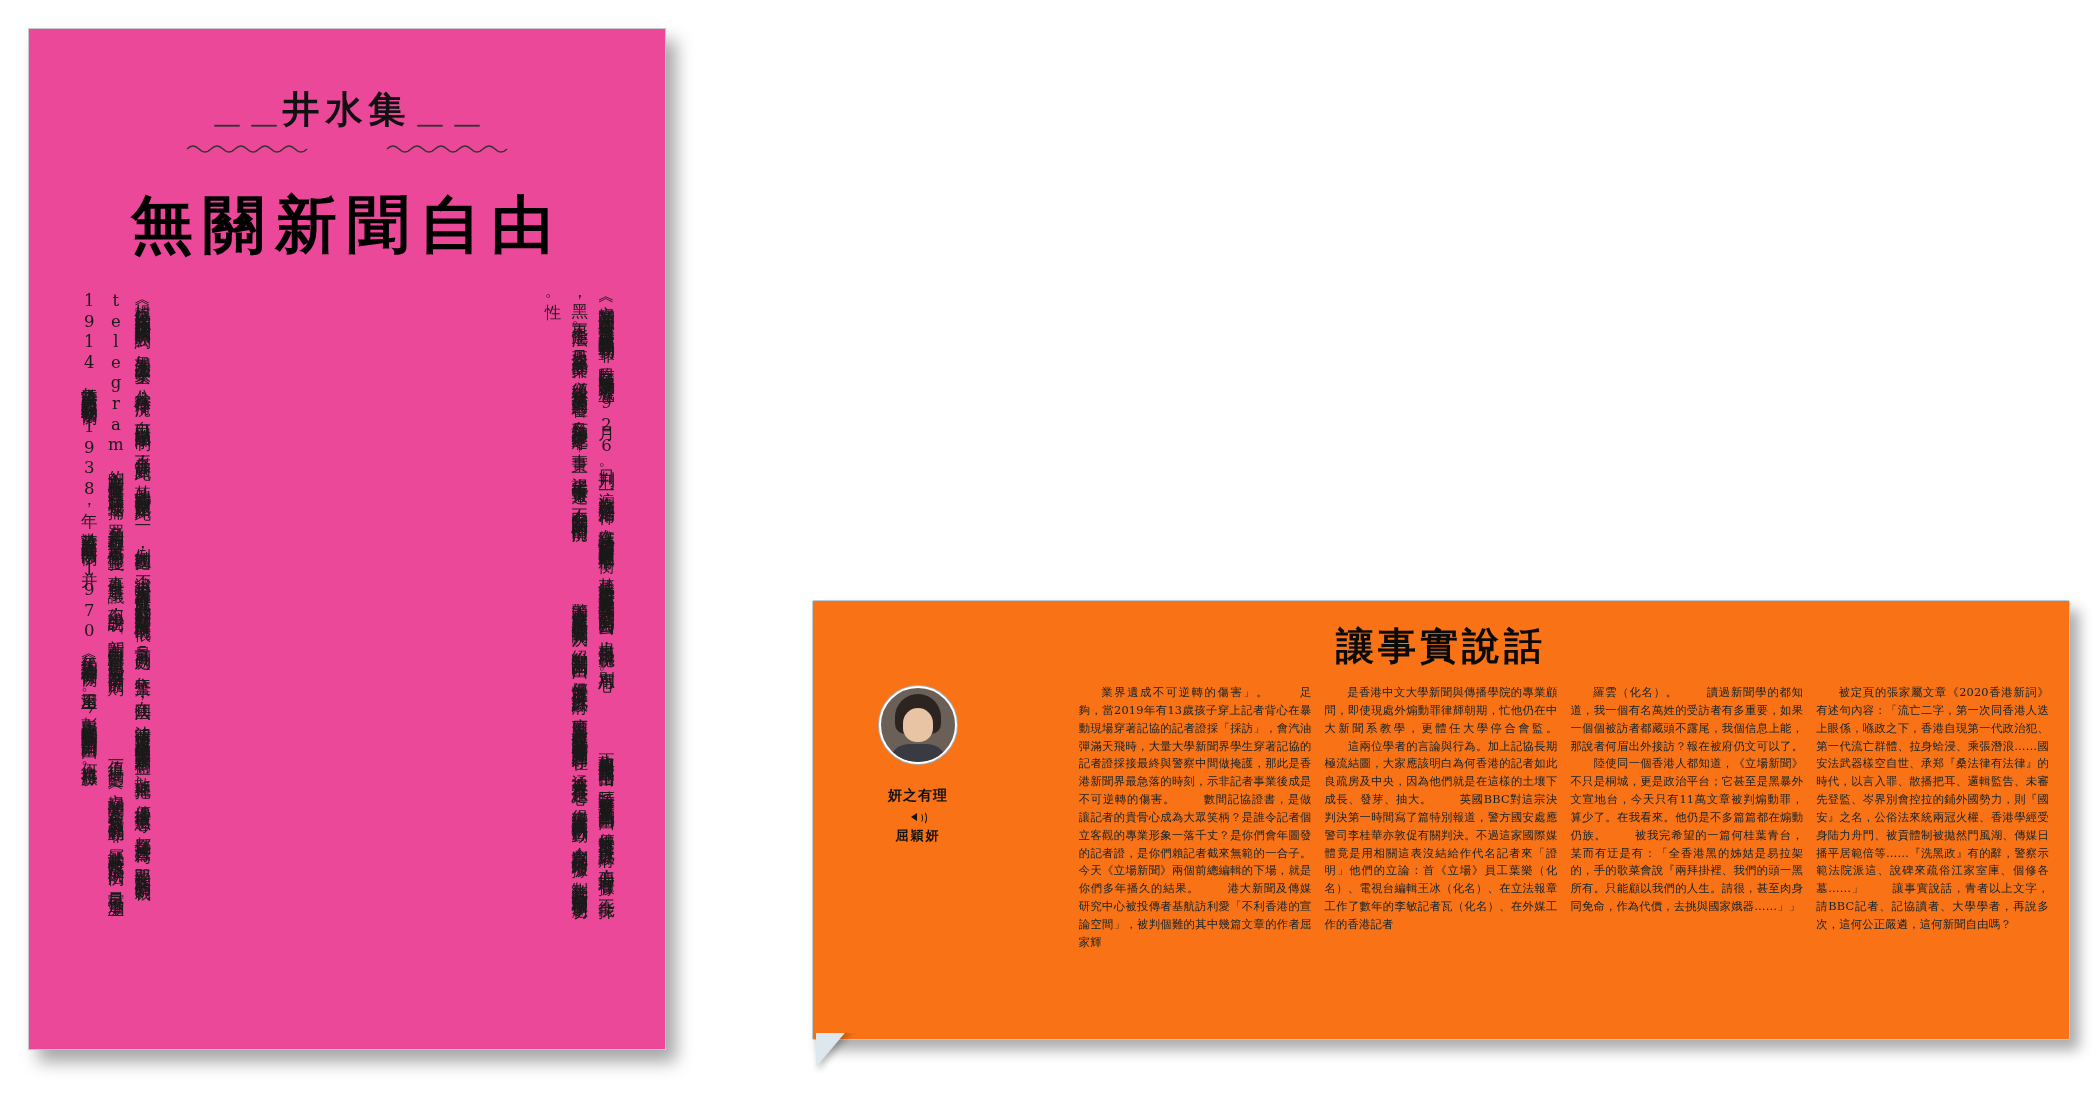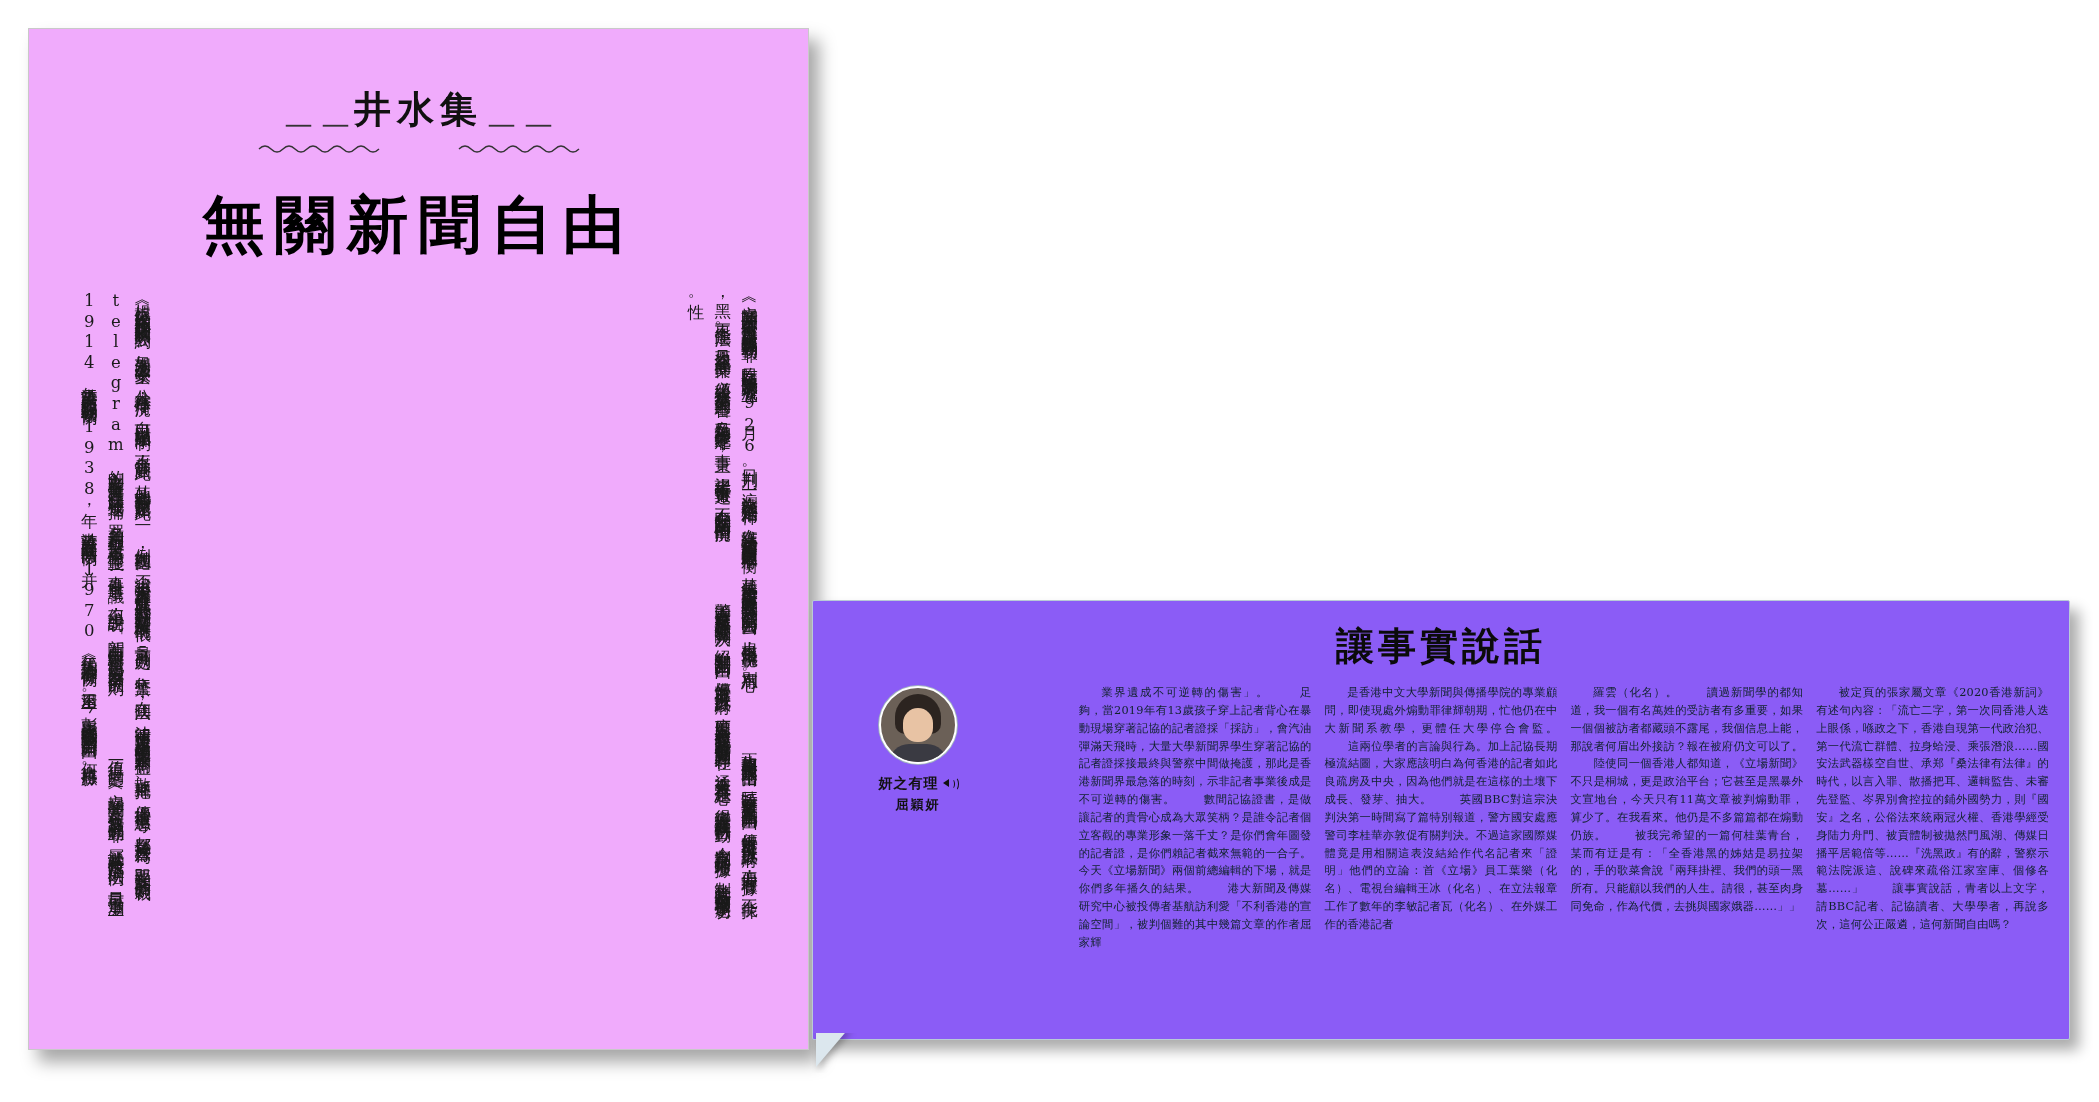--- a/index.html
+++ b/index.html
@@ -13,23 +13,23 @@
     position: relative;
     overflow: hidden;
     font-family: "Liberation Serif", serif;
   }
 
   
   .left-card {
     position: absolute;
     left: 28px;
     top: 28px;
-    width: 781px;
+    width: 638px;
     height: 1022px;
-    background: #f0abfc;
+    background: #ec4899;
     border: 1px solid #c9c9c9;
     box-shadow: 10px 12px 16px rgba(0,0,0,0.35);
     box-sizing: border-box;
     padding: 26px 46px 28px 46px;
   }
   .column-title {
     text-align: center;
     font-size: 37px;
     letter-spacing: 6px;
     font-weight: 700;
@@ -78,21 +78,21 @@
     font-family: "DejaVu Serif", serif;
   }
 
   
   .right-card {
     position: absolute;
     left: 812px;
     top: 600px;
     width: 1258px;
     height: 440px;
-    background: #8b5cf6;
+    background: #f97316;
     border: 1px solid #b9cbd6;
     box-shadow: 9px 10px 14px rgba(0,0,0,0.33);
     box-sizing: border-box;
     padding: 14px 20px 14px 20px;
     border-radius: 2px;
   }
   .right-headline {
     text-align: center;
     font-size: 38px;
     font-weight: 700;
@@ -155,21 +155,22 @@
     left: 8px; bottom: -8px;
     width: 58px; height: 26px;
     background: #3a3a42;
     border-radius: 20px 20px 0 0;
   }
   .byline-name-row {
     display: flex;
     align-items: center;
     justify-content: center;
     gap: 4px;
-    margin-top: 8px;
+    margin-top: 20px;
+    flex-direction: column;
   }
   .byline-col {
     font-size: 14px;
     font-weight: 700;
     color: #111;
     letter-spacing: 1px;
     font-family: "DejaVu Serif", serif;
   }
   .byline-author {
     font-size: 13px;

